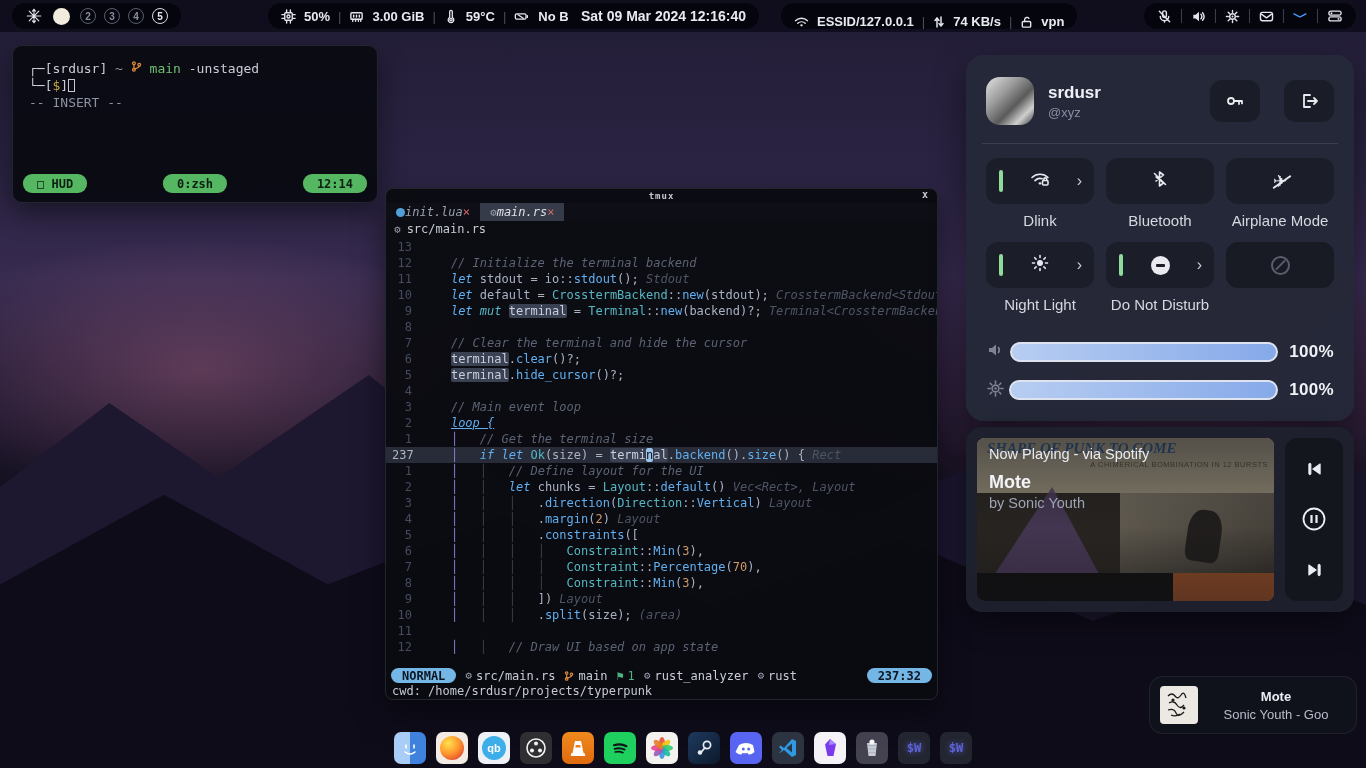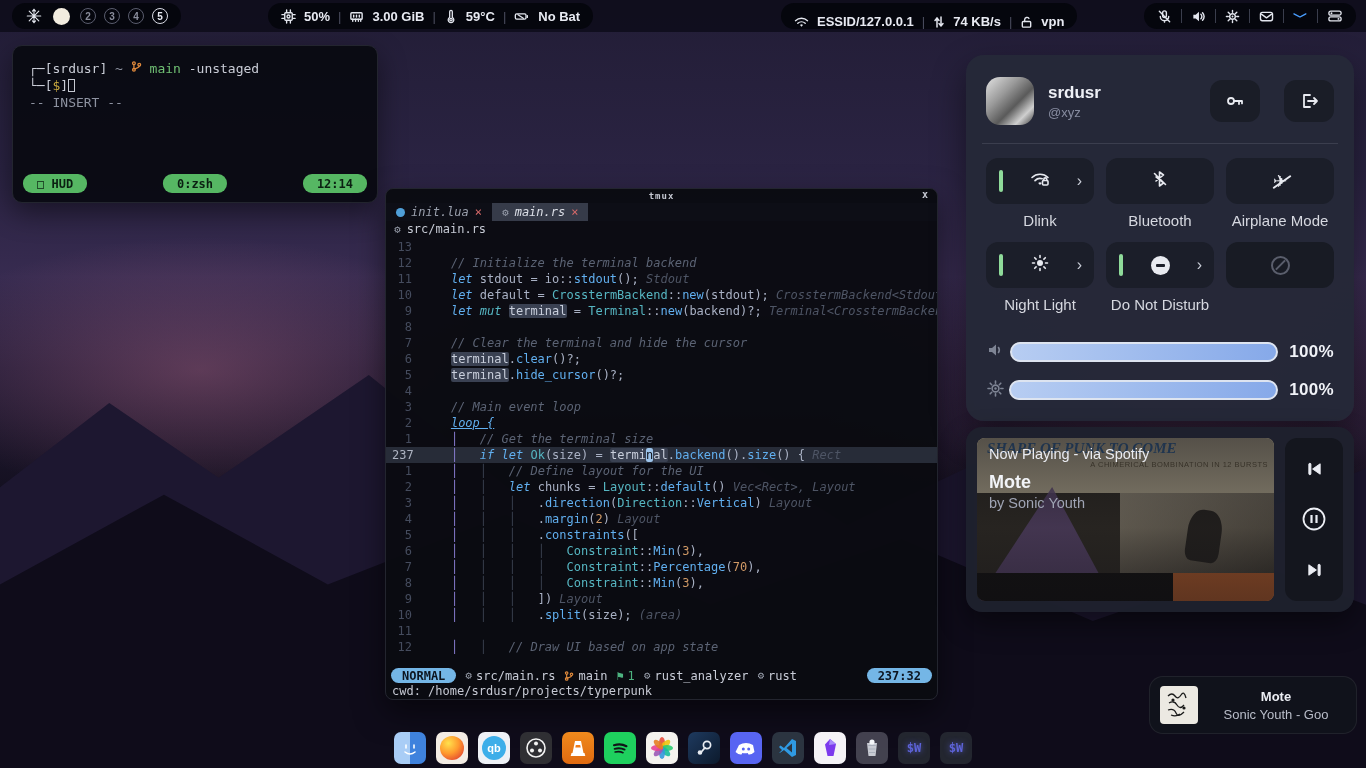--- a/index.html
+++ b/index.html
@@ -34,21 +34,21 @@
   .p-dim{color:#8d92a0;} .p-green{color:#6fbf73;} .p-yellow{color:#c9a93f;}
   .hud-cursor{display:inline-block;width:7px;height:13px;border:1px solid #c6c9d2;vertical-align:-2px;}
   .hud-bar{position:absolute;left:10px;right:10px;bottom:9px;height:19px;}
   .pill-green{position:absolute;height:19px;background:#56b763;color:#0b2012;border-radius:9px;font:bold 12px "DejaVu Sans Mono",monospace;display:flex;align-items:center;gap:6px;padding:0 14px;}
 
   
   .editor{position:absolute;left:385px;top:188px;width:553px;height:512px;background:rgba(10,11,17,.96);border:1px solid #23252f;border-radius:8px;z-index:10;box-shadow:0 12px 30px rgba(0,0,0,.5);display:flex;flex-direction:column;overflow:hidden;font-family:"DejaVu Sans Mono",monospace;}
   .ed-title{height:14px;position:relative;display:flex;align-items:center;justify-content:center;color:#c5c8d2;font-size:9px;font-weight:bold;letter-spacing:1px;}
   .ed-close{position:absolute;right:8px;top:0;font-size:10px;color:#c5c8d2;}
   .tabline{height:18px;background:#0d0e16;display:flex;align-items:stretch;font-size:12px;color:#9aa0ad;}
-  .tab{display:flex;align-items:center;gap:6px;padding:0 10px;font-style:italic;justify-content:space-between;}
+  .tab{display:flex;align-items:center;padding:0 10px;font-style:italic;justify-content:space-between;}
   .tab.active{background:#363b49;color:#dde0e8;}
   .tab .x{color:#d86a6a;font-style:normal;}
   .lua-dot{width:9px;height:9px;border-radius:50%;background:#4f9fd8;display:inline-block;}
   .gear{color:#9aa0ad;font-size:11px;font-style:normal;}
   .winbar{height:16px;display:flex;align-items:center;gap:6px;padding-left:8px;font-size:12px;color:#c6cad4;}
   .code{flex:1;overflow:hidden;padding-top:2px;}
   .cl{display:flex;height:16px;line-height:16px;white-space:pre;font-size:12px;}
   .lnum{width:36px;flex:none;text-align:right;padding-right:10px;color:#454c5e;}
   .cur-line{background:#272c38;}
   .cur-line .lnum{color:#aeb4c2;text-align:left;padding-left:6px;}
@@ -197,20 +197,23 @@
     <span class="tb-sep">|</span>
     <span class="tb-icon">
         <svg width="16" height="15" viewBox="0 0 18 16">
           <rect x="1.5" y="5" width="12" height="6" rx="1.5"></rect>
           <path d="M15 7v2M4.5 6l6 4"></path>
         </svg>
       </span>
     <span>No Bat</span>
   </div>
 
+  <div class="tb-pill" style="left:568px;font-size:14px;">
+    <span>Sat 09 Mar 2024 12:16:40</span>
+  </div>
 
   <div class="tb-pill" style="left:781px;align-items:flex-end;">
     <span class="tb-icon">
         <svg width="15" height="13" viewBox="0 0 16 14">
           <path d="M1.5 5a9.5 9.5 0 0 1 13 0M4 7.8a6 6 0 0 1 8 0" fill="none"></path>
           <path d="M8 11.5l1.6-1.9a2.6 2.6 0 0 0-3.2 0z" fill="#e3e6ee" stroke="none"></path>
         </svg>
       </span>
     <span>ESSID/127.0.0.1</span>
     <span class="tb-sep">|</span>

